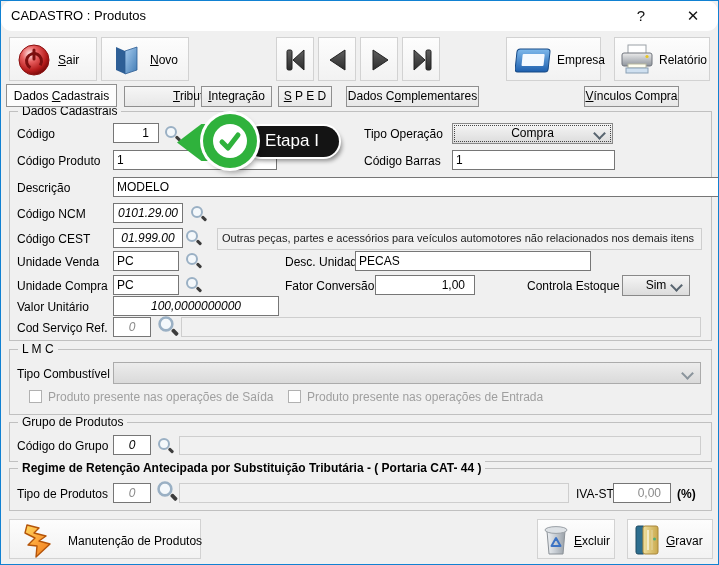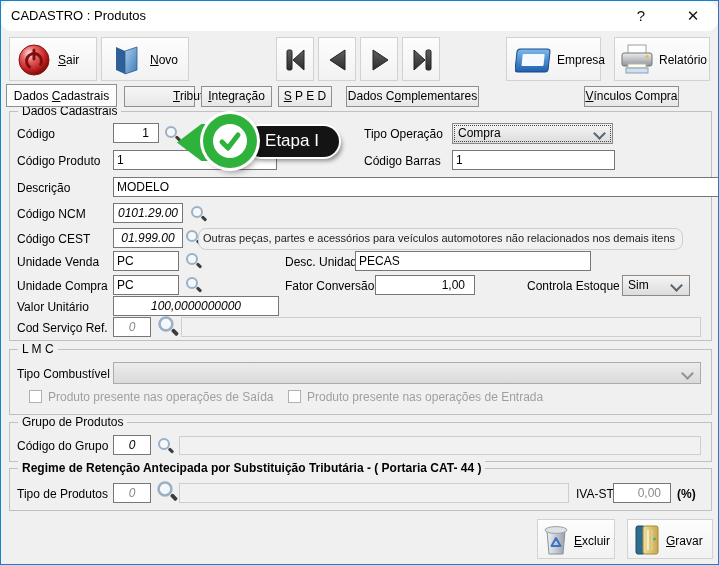--- a/index.html
+++ b/index.html
@@ -14,21 +14,21 @@
   .boldlbl{font-weight:bold;}
   .inp{position:absolute;height:20px;box-sizing:border-box;border:1px solid #767676;background:#fff;
        font-family:"Liberation Sans",sans-serif;font-size:12px;padding:0 3px;color:#000;}
   .inp.ra{text-align:right;padding-right:9px;}
   .inp.ct{text-align:center;font-style:italic;}
   .inp.gray{color:#8a8a8a;}
   .robox{position:absolute;box-sizing:border-box;background:#f1f1f1;border:1px solid #cecece;
          font-size:11px;line-height:16px;padding:1px 4px;color:#222;overflow:hidden;white-space:nowrap;}
   .combo{position:absolute;box-sizing:border-box;border:1px solid #898989;
          background:linear-gradient(#f5f5f5,#dcdcdc);font-size:12px;line-height:19px;padding:0 5px;
-         color:#000;cursor:pointer;}
+         color:#000;cursor:pointer;text-align:center;}
   .combo .chev{position:absolute;right:8px;top:5px;width:7px;height:7px;border-right:2px solid #57646f;
          border-bottom:2px solid #57646f;transform:rotate(45deg);}
   .combo.focused::after{content:"";position:absolute;inset:1px;border:1px dotted #444;pointer-events:none;}
   .combo.disabled{background:linear-gradient(#ececec,#dadada);border-color:#ababab;cursor:default;}
   .grp{position:absolute;border:1px solid #c0c0c0;box-sizing:border-box;}
   .legend{position:absolute;top:-8px;left:8px;background:#f0f0f0;padding:0 4px;font-size:12px;white-space:nowrap;}
   .btn{position:absolute;box-sizing:border-box;border:1px solid #d2d2d2;
        background:linear-gradient(#fdfdfd,#f2f2f2);cursor:pointer;}
   .btn .blbl{position:absolute;font-size:12px;color:#000;white-space:nowrap;}
   .tab{position:absolute;top:85px;height:21px;box-sizing:border-box;border:1px solid #8f8f8f;
@@ -184,21 +184,21 @@
   <span class="lbl" style="left:16px;top:180px;">Descrição</span>
   <input class="inp" style="left: 112px; top: 176px; width: 676px;" value="MODELO">
 
   <span class="lbl" style="left:16px;top:206px;">Código NCM</span>
   <input class="inp ct" style="left: 112px; top: 202px; width: 70px;" value="0101.29.00">
   <span class="mag" style="left:189px;top:204px;"></span>
 
   <span class="lbl" style="left:16px;top:231px;">Código CEST</span>
   <input class="inp ct" style="left: 112px; top: 227px; width: 70px;" value="01.999.00">
   <span class="mag" style="left:184px;top:228px;"></span>
-  <div class="robox" style="left:197px;top:227px;width:485px;height:22px;border-radius:8px;">Outras peças, partes e acessórios para veículos automotores não relacionados nos demais itens</div>
+  <div class="robox" style="left:216px;top:227px;width:485px;height:22px;">Outras peças, partes e acessórios para veículos automotores não relacionados nos demais itens</div>
 
   <span class="lbl" style="left:16px;top:254px;">Unidade Venda</span>
   <input class="inp" style="left: 112px; top: 250px; width: 66px;" value="PC">
   <span class="mag" style="left:184px;top:251px;"></span>
   <span class="lbl" style="left:284px;top:254px;">Desc. Unidade</span>
   <input class="inp" style="left: 354px; top: 250px; width: 236px;" value="PECAS">
 
   <span class="lbl" style="left:16px;top:278px;">Unidade Compra</span>
   <input class="inp" style="left: 112px; top: 274px; width: 66px;" value="PC">
   <span class="mag" style="left:184px;top:275px;"></span>
@@ -253,20 +253,33 @@
     <span class="legend boldlbl">Regime de Retenção Antecipada por Substituição Tributária - ( Portaria CAT- 44 )</span>
   </div>
   <span class="lbl" style="left:16px;top:486px;">Tipo de Produtos</span>
   <input class="inp ct gray" style="left: 112px; top: 482px; width: 38px;" value="0">
   <span class="mag big" style="left:155px;top:479px;"></span>
   <div class="robox" style="left:178px;top:482px;width:390px;height:20px;"></div>
   <span class="lbl" style="left:575px;top:486px;">IVA-ST</span>
   <input class="inp ra gray" style="left: 612px; top: 482px; width: 58px;" value="0,00">
   <span class="lbl boldlbl" style="left:676px;top:486px;">(%)</span>
 
+  <div class="btn" style="left:8px;top:518px;width:192px;height:40px;">
+    <svg style="position:absolute;left:12px;top:3px;" width="36" height="36" viewBox="0 0 36 36">
+      <defs>
+          <linearGradient id="bo" x1="0" y1="0" x2="1" y2="1">
+        <stop offset="0" stop-color="#ffd95e"></stop>
+            <stop offset="0.5" stop-color="#fca33a"></stop>
+            <stop offset="1" stop-color="#ef7a1a"></stop>
+      </linearGradient>
+        </defs>
+      <polygon points="5,2 17,5 12,10 24,13 17,18 28,21 14,34 15,23 6,22 13,15 3,10" fill="url(#bo)" stroke="#b4540a" stroke-width="1.4" stroke-linejoin="round"></polygon>
+    </svg>
+    <span class="blbl" style="left:58px;top:14px;">Manutenção de Produtos</span>
+  </div>
 
   <div class="btn" style="left:536px;top:518px;width:78px;height:40px;">
     <svg style="position:absolute;left:5px;top:4px;" width="26" height="32" viewBox="0 0 26 32">
       <defs>
           <linearGradient id="tr" x1="0" y1="0" x2="1" y2="0">
         <stop offset="0" stop-color="#eef1f4"></stop>
             <stop offset="0.5" stop-color="#c4cad1"></stop>
             <stop offset="1" stop-color="#9aa1a8"></stop>
       </linearGradient>
         </defs>

